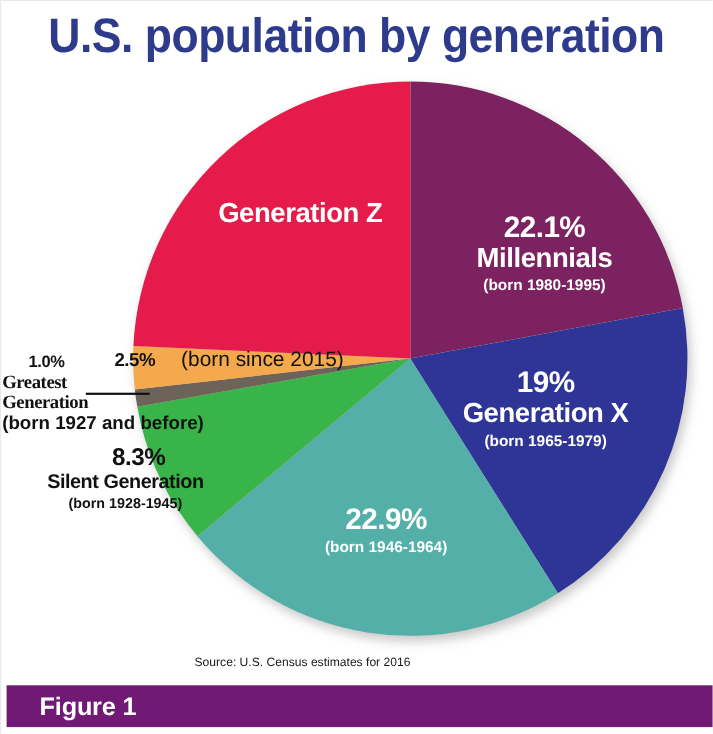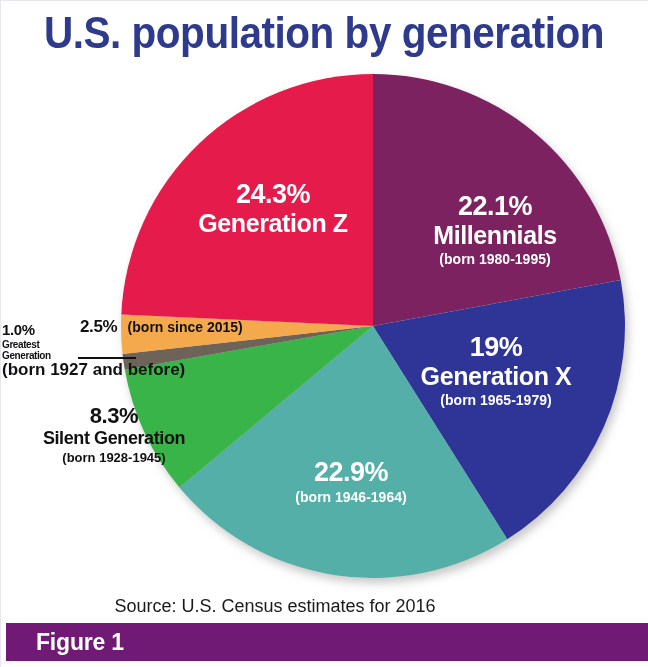--- a/index.html
+++ b/index.html
@@ -82,20 +82,21 @@
     position: absolute;
     color: #111111;
     line-height: 1.1;
     white-space: nowrap;
   }
   .outside-label .pct {
     display: block;
     font-size: 22px;
     font-weight: bold;
     letter-spacing: -0.4px;
+    margin-left: 24px;
   }
   .outside-label .name {
     display: block;
     font-size: 18px;
     font-weight: bold;
     letter-spacing: -0.4px;
     margin-top: 1px;
   }
   .outside-label .born {
     display: block;
@@ -105,22 +106,23 @@
   }
 
   
   #label-greatest {
     left: 2px;
     top: 322px;
     text-align: left;
   }
   #label-greatest .pct { font-size: 15px; }
   #label-greatest .name {
-    font-size: 10px;
+    font-size: 17px;
     margin-top: 0px;
+    font-family: Liberation Serif, serif;
   }
   #label-greatest .born {
     font-size: 17px;
     margin-top: 0px;
   }
 
   
   #label-silent {
     left: 0px;
     top: 404px;
@@ -134,43 +136,43 @@
     top: 318px;
     text-align: left;
   }
   #label-newest .pct {
     display: inline;
     font-size: 17px;
     font-weight: bold;
   }
   #label-newest .born {
     display: inline;
-    font-size: 14px;
-    font-weight: bold;
-    margin-left: 6px;
+    font-size: 19px;
+    font-weight: normal;
+    margin-left: 19px;
   }
 
   
   #leader-line {
     position: absolute;
     left: 78px;
     top: 357px;
     width: 58px;
     height: 2px;
     background: #111111;
   }
 
   
   #source-text {
     position: absolute;
     left: 0;
     top: 596px;
     width: 550px;
     text-align: center;
-    font-size: 18px;
+    font-size: 11px;
     color: #1a1a1a;
     font-family: "Liberation Sans", sans-serif;
   }
 
   
   #figure-bar {
     position: absolute;
     left: 6px;
     top: 623px;
     width: 636px;
@@ -219,21 +221,20 @@
           <path d="M 373 326 L 620.76 279.99 A 252 252 0 0 1 507.24 539.27 Z" fill="#2f3596"></path>
           <path d="M 373 326 L 507.24 539.27 A 252 252 0 0 1 179.48 487.41 Z" fill="#53afa8"></path>
           <path d="M 373 326 L 179.48 487.41 A 252 252 0 0 1 124.81 369.67 Z" fill="#38b44a"></path>
           <path d="M 373 326 L 124.81 369.67 A 252 252 0 0 1 122.56 354.02 Z" fill="#6e6458"></path>
           <path d="M 373 326 L 122.56 354.02 A 252 252 0 0 1 121.26 314.54 Z" fill="#f5a94e"></path>
           <path d="M 373 326 L 121.26 314.54 A 252 252 0 0 1 373.00 74.00 Z" fill="#e51f4c"></path>
         </g>
     </svg>
 
     <div class="slice-label" id="label-genz" style="left:173px; top:180px; width:200px;">
-      <span class="pct">24.3%</span>
       <span class="name">Generation Z</span>
     </div>
 
     <div class="slice-label" id="label-millennials" style="left:399px; top:192px; width:192px;">
       <span class="pct">22.1%</span>
       <span class="name">Millennials</span>
       <span class="born">(born 1980-1995)</span>
     </div>
 
     <div class="slice-label" id="label-genx" style="left:403px; top:333px; width:186px;">

